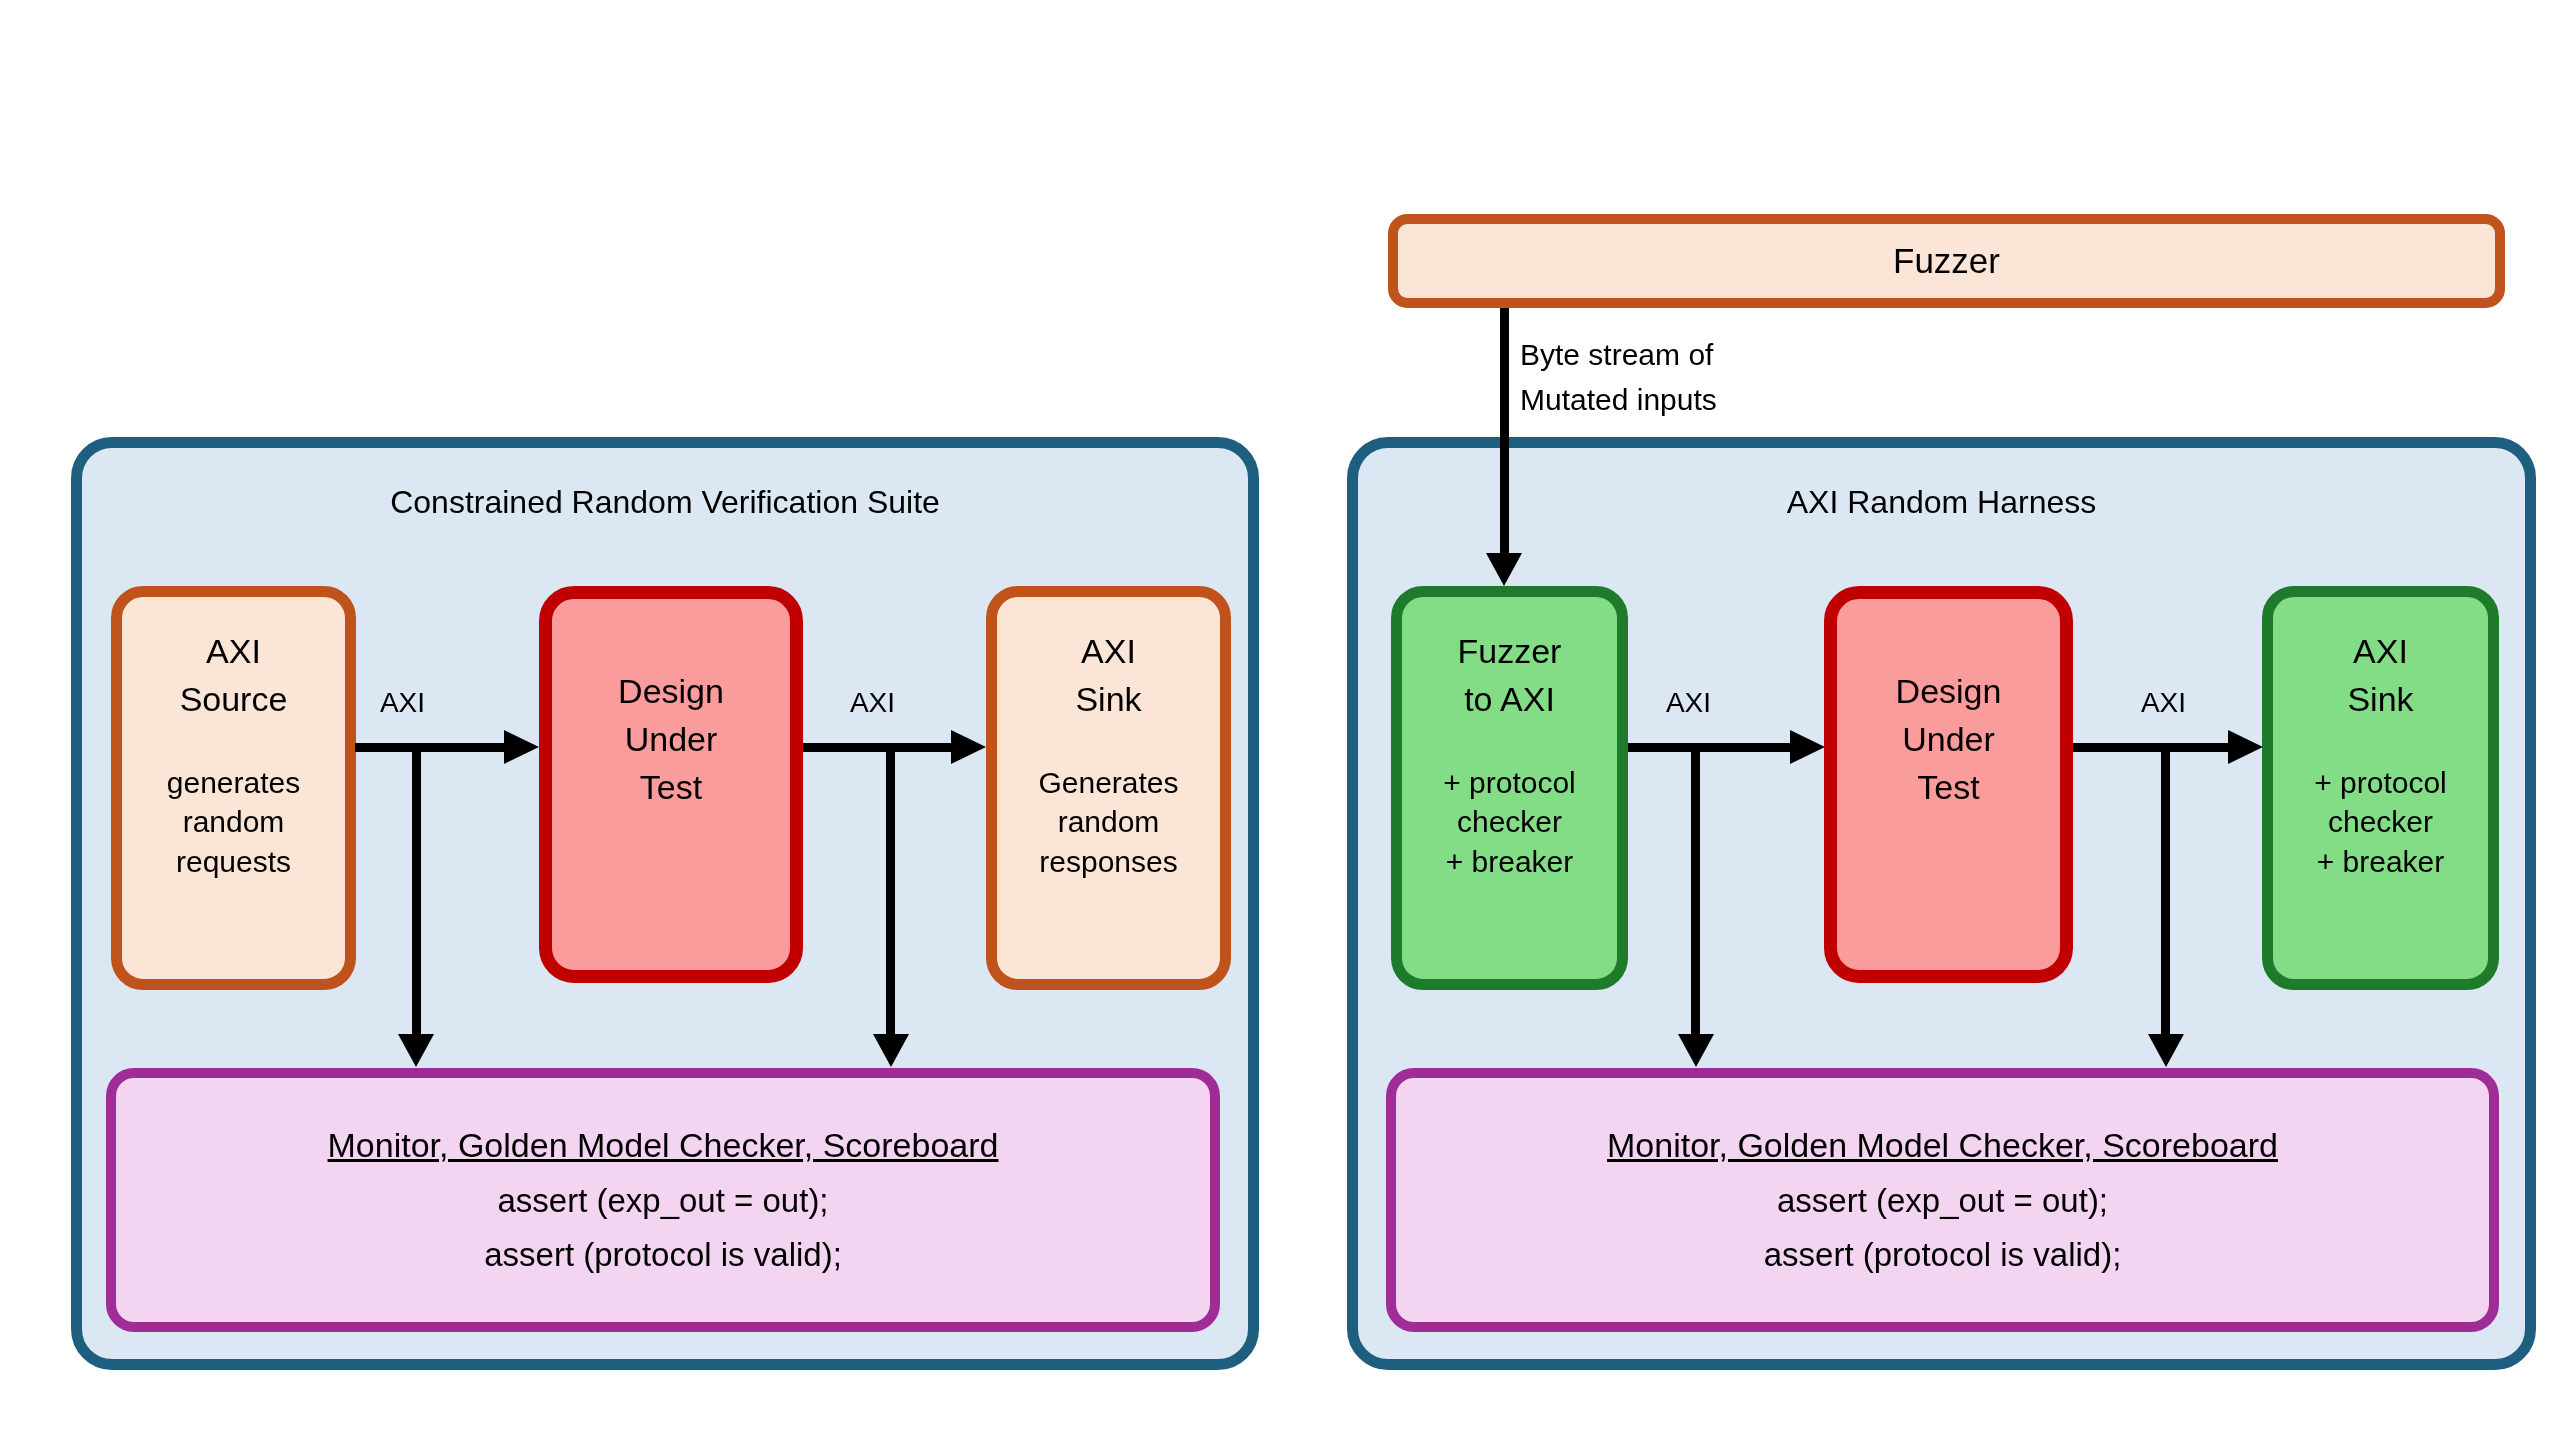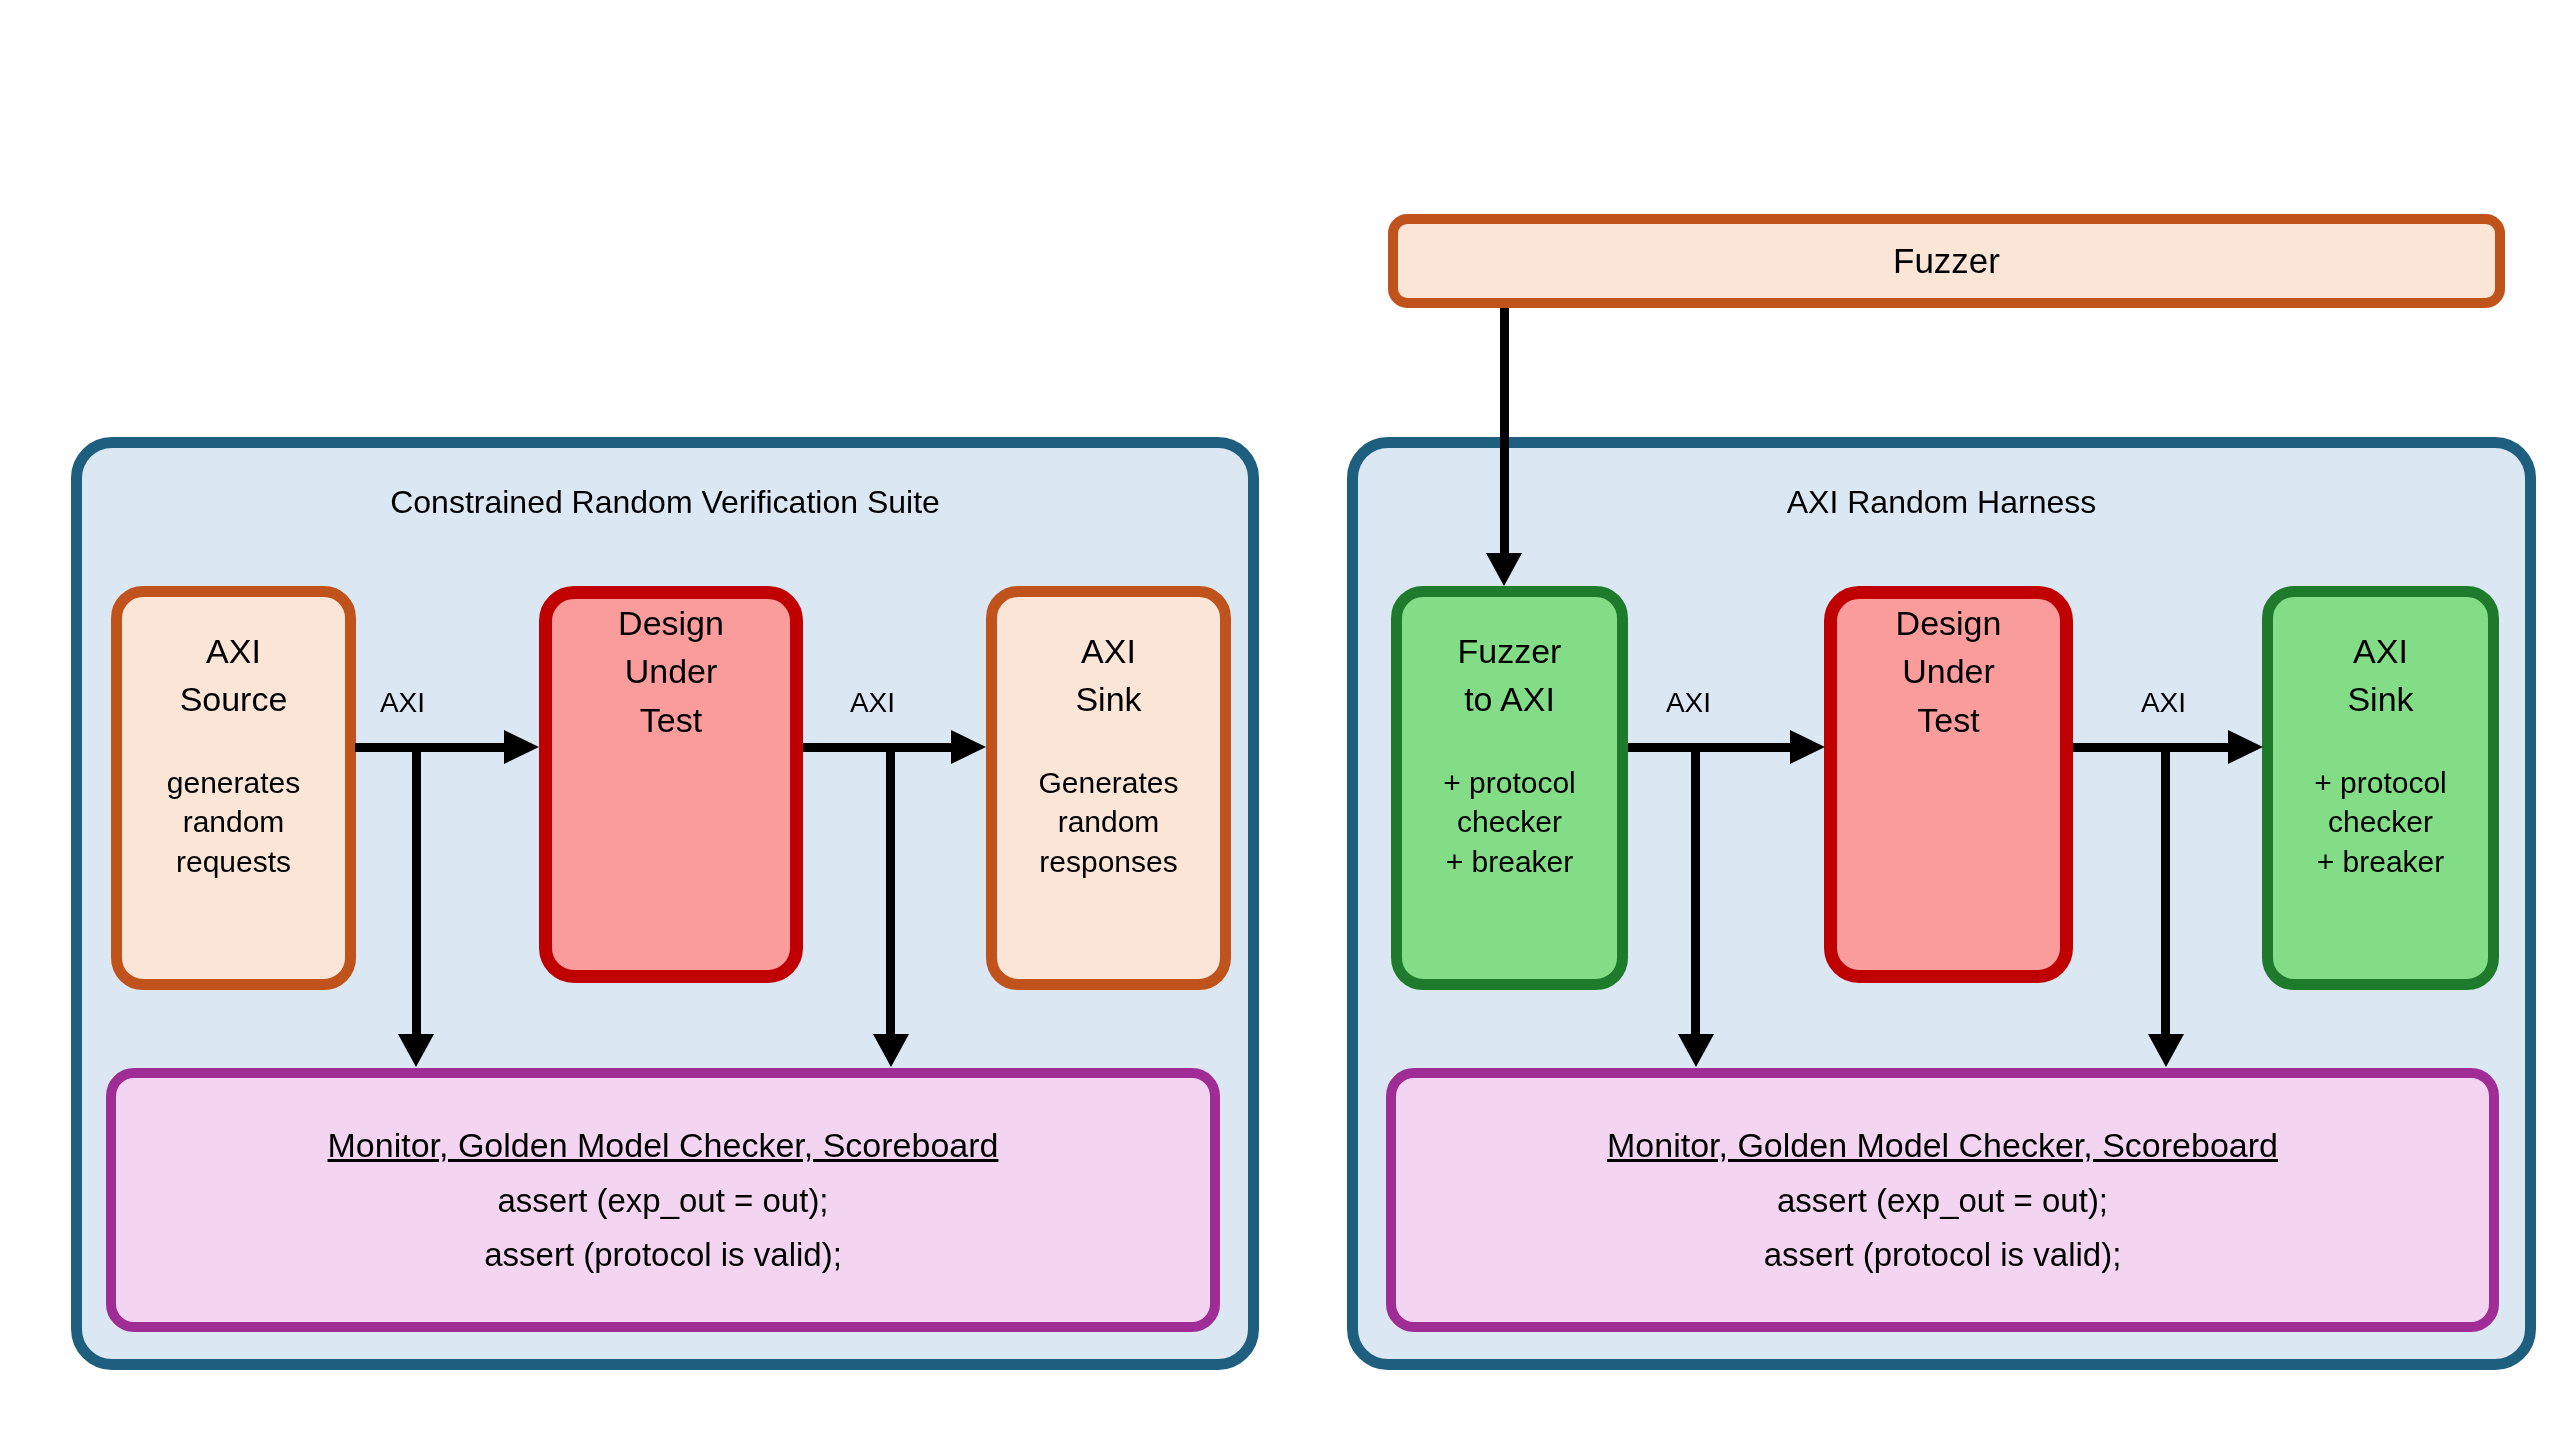--- a/index.html
+++ b/index.html
@@ -11,21 +11,21 @@
     border:11.6px solid var(--panel-border,#1E5E7E);
     border-radius:41px;}
   .panel-title{position:absolute;top:35px;left:0;right:0;text-align:center;
     font-size:32px;line-height:1.2;}
 
   .box{position:absolute;box-sizing:border-box;display:flex;flex-direction:column;
     align-items:center;text-align:center;white-space:pre-line;}
   .box .name{font-size:34px;line-height:1.42;}
   .box .desc{font-size:30px;line-height:1.32;margin-top:39px;}
   .src-pad{padding-top:30px;}
-  .dut{padding-bottom:91px;}
+  .dut{justify-content:center;padding-bottom:91px;}
 
   .orange{background:var(--orange-fill,#FBE5D6);border:11.6px solid var(--orange-border,#C0531B);border-radius:32px;}
   .red{background:var(--red-fill,#FB9C9C);border:13px solid var(--red-border,#C00000);border-radius:35px;}
   .green{background:var(--green-fill,#82DD86);border:11.6px solid var(--green-border,#1F7B2C);border-radius:32px;}
 
   .monitor{position:absolute;box-sizing:border-box;
     background:var(--purple-fill,#F3D4F1);
     border:10.3px solid var(--purple-border,#A02C96);
     border-radius:28px;
     display:flex;flex-direction:column;align-items:center;justify-content:center;gap:16.7px;}
@@ -102,20 +102,22 @@
   <div class="panel" style="left:1347px;top:437px;width:1189px;height:933px">
     <div class="panel-title">AXI Random Harness</div>
   </div>
 
   <div class="fuzzer-box" style="left:1388px;top:214px;width:1117px;height:94px">
     <div>Fuzzer</div>
   </div>
 
   <div class="vline" style="left:1500px;top:308px;width:9px;height:246px"></div>
   <div class="head-down" style="left:1486px;top:553px"></div>
+  <div class="stream-note" style="left:1520px;top:332px">Byte stream of
+Mutated inputs</div>
 
   <div class="box green src-pad" style="left:1391px;top:586px;width:237px;height:404px">
     <div class="name">Fuzzer
 to AXI</div>
     <div class="desc">+ protocol
 checker
 + breaker</div>
   </div>
 
   <div class="box red dut" style="left:1824px;top:586px;width:249px;height:397px">

